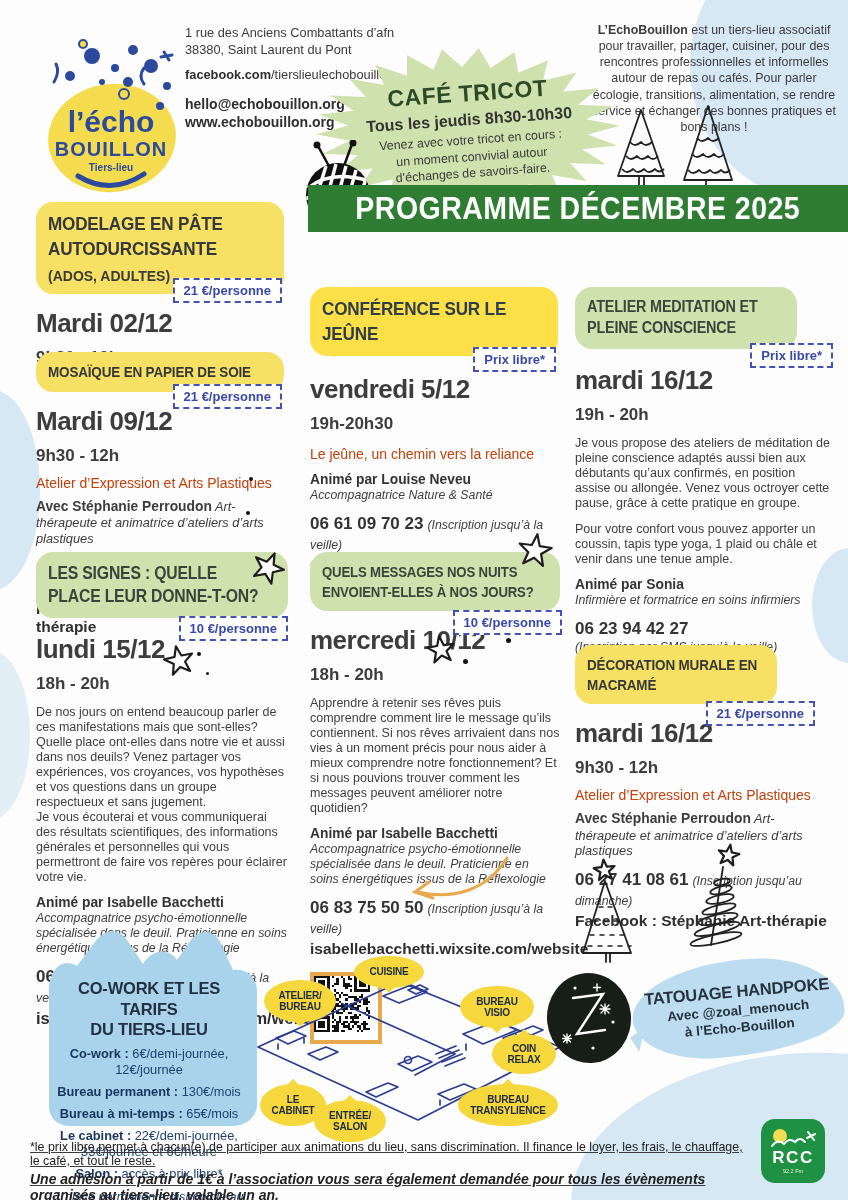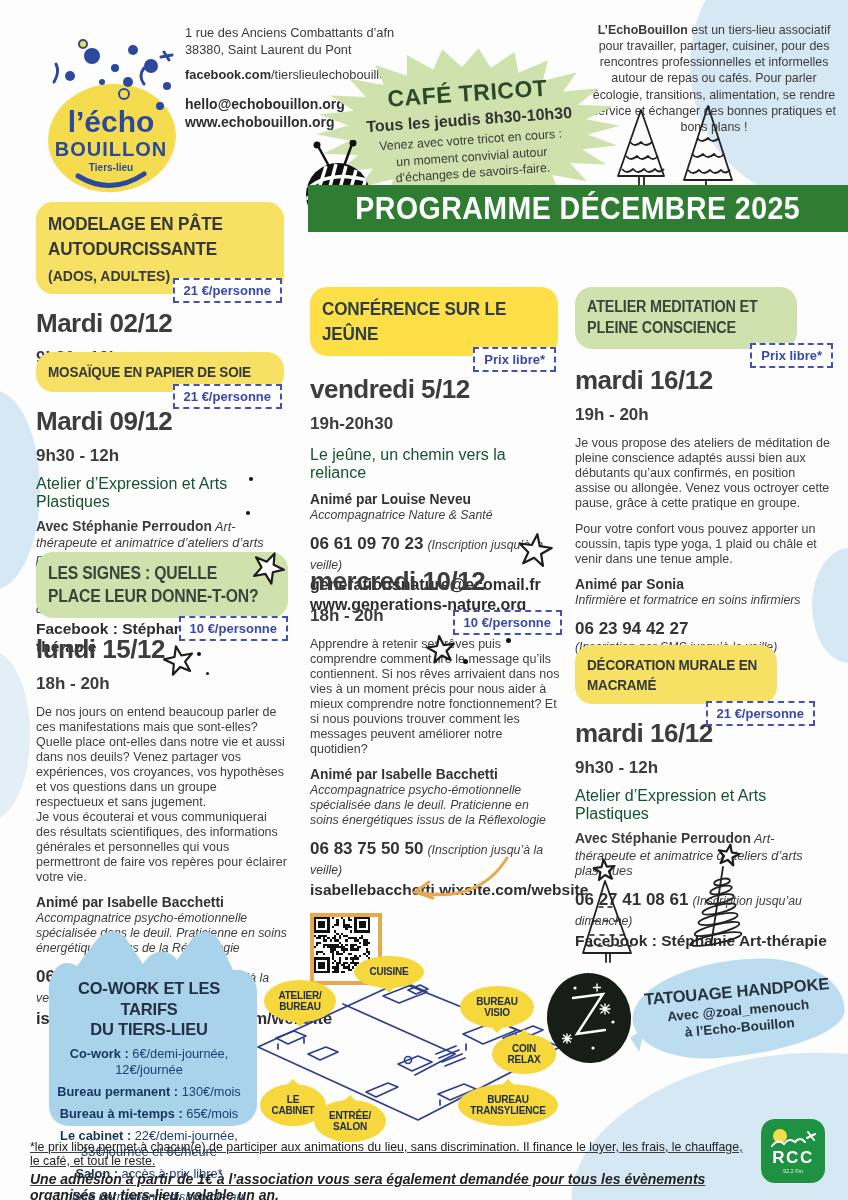--- a/index.html
+++ b/index.html
@@ -27,21 +27,21 @@
   .box.blue{background:#fde047;}
   .etitle span{display:inline-block;font-weight:bold;line-height:1.3;letter-spacing:-.2px;
     transform:scaleX(.9);transform-origin:0 50%;width:111%;white-space:pre-line;color:#35383b;}
   .box.green .etitle span{color:#37463a;}
   .box.blue .etitle span{color:#2e3d47;}
   .esub{font-weight:bold;font-size:14px;color:#3a3a3a;margin-top:7px;}
   .badge{position:absolute;background:#fff;border:2px dashed #4350b5;color:#3947a8;font-weight:bold;
     font-size:13px;padding:3px 9px;white-space:nowrap;z-index:3;}
   .edate{font-size:26px;font-weight:bold;color:#3d3d3d;letter-spacing:-.5px;margin-top:14px;}
   .etime{font-size:17px;font-weight:bold;color:#3d3d3d;margin-top:9px;}
-  .eline{font-size:16px;margin-top:9px;color:#14532d;}
+  .eline{font-size:14px;margin-top:9px;color:#c2410c;}
   .epara{font-size:12.5px;line-height:1.2;margin-top:11px;color:#3e3e3e;white-space:pre-line;}
   .ehost{font-size:13.8px;font-weight:bold;color:#333;margin-top:10px;}
   .eital{font-size:12.3px;font-style:italic;line-height:1.22;color:#3e3e3e;margin-top:1px;}
   .ephone{font-size:17px;font-weight:bold;color:#333;margin-top:11px;}
   .enote{font-size:12.3px;font-style:italic;font-weight:normal;color:#3e3e3e;margin-left:4px;}
   .elink{font-size:15.5px;font-weight:bold;color:#2e2e2e;margin-top:2px;}
   
   svg.star polygon{fill:#fff;stroke:#1d1d1d;stroke-width:2.2;stroke-linejoin:round;}
   .dot{position:absolute;background:#111;border-radius:50%;z-index:2;}
   
@@ -227,20 +227,24 @@
     <div class="etime">19h-20h30</div>
     <div class="eline" style="margin-top:12px;">Le jeûne, un chemin vers la reliance</div>
     <div class="ehost">Animé par Louise Neveu</div>
     <div class="eital">Accompagnatrice Nature &amp; Santé</div>
     <div class="ephone"><span>06 61 09 70 23</span><span class="enote">(Inscription jusqu’à la veille)</span></div>
     <div class="elink" style="font-size:16px;">generationsnature@ecomail.fr</div>
     <div class="elink" style="font-size:16px;">www.generations-nature.org</div>
   </section>
 
   <section class="event" style="left:310px;top:552px;width:250px;">
+    <div class="box green">
+      <div class="etitle"><span style="font-size:15px;width:114%;transform:scaleX(.88);">QUELS MESSAGES NOS NUITS
+ENVOIENT-ELLES À NOS JOURS?</span></div>
+    </div>
     <div class="badge" style="right:-2px;top:58px;">10 €/personne</div>
     <div class="edate" style="margin-top:14px;">mercredi 10/12</div>
     <div class="etime">18h - 20h</div>
     <div class="epara">Apprendre à retenir ses rêves puis comprendre comment lire le message qu’ils contiennent. Si nos rêves arrivaient dans nos vies à un moment précis pour nous aider à mieux comprendre notre fonctionnement? Et si nous pouvions trouver comment les messages peuvent améliorer notre quotidien?</div>
     <div class="ehost">Animé par Isabelle Bacchetti</div>
     <div class="eital">Accompagnatrice psycho-émotionnelle spécialisée dans le deuil. Praticienne en soins énergétiques issus de la Réflexologie</div>
     <div class="ephone"><span>06 83 75 50 50</span><span class="enote">(Inscription jusqu’à la veille)</span></div>
     <div class="elink" style="font-size:15.5px;">isabellebacchetti.wixsite.com/website</div>
     <div class="qrwrap">
       <svg id="qr" width="56" height="56" viewBox="0 0 25 25" shape-rendering="crispEdges">

